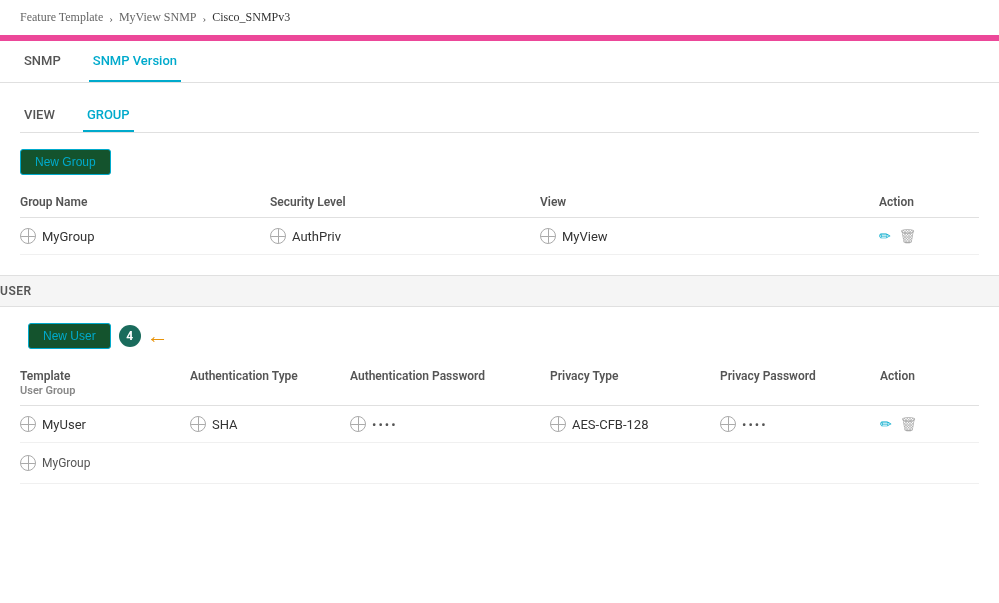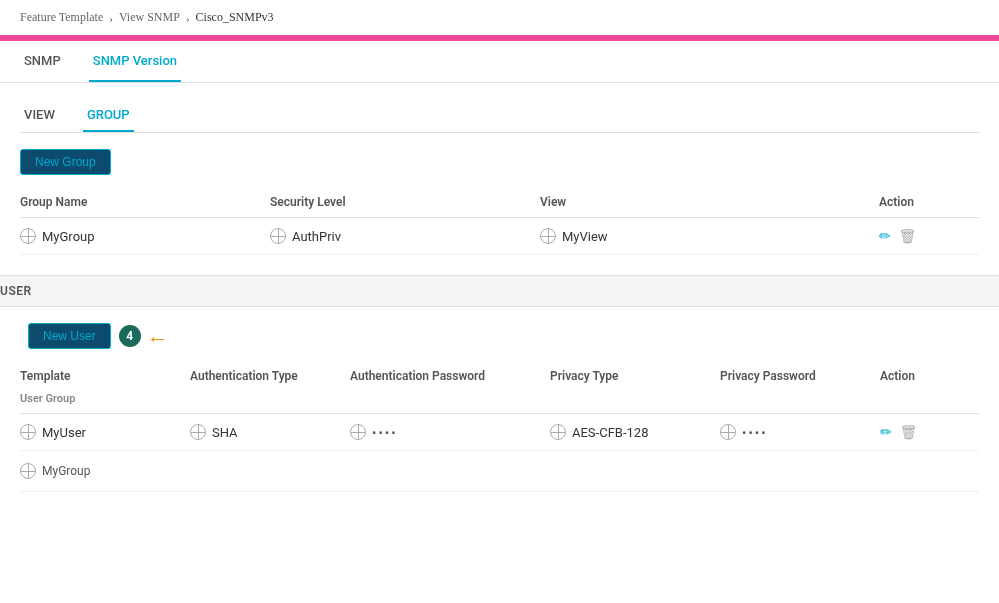--- a/index.html
+++ b/index.html
@@ -12,21 +12,21 @@
     .top-tabs { display: flex; gap: 24px; padding: 0 20px; border-bottom: 1px solid #e0e0e0; align-items: flex-end; }
     .top-tab { padding: 12px 4px; font-size: 13px; font-weight: 500; color: #555; cursor: pointer; border-bottom: 2px solid transparent; }
     .top-tab.active { color: #00aacc; border-bottom: 2px solid #00aacc; }
 
     .content { padding: 0 20px; }
 
     .sub-tabs { display: flex; gap: 24px; padding: 16px 0 0 0; border-bottom: 1px solid #e0e0e0; }
     .sub-tab { padding: 8px 4px; font-size: 13px; font-weight: 500; color: #555; cursor: pointer; border-bottom: 2px solid transparent; }
     .sub-tab.active { color: #00aacc; border-bottom: 2px solid #00aacc; }
 
-    .btn-outline { border: 1px solid #00aacc; color: #00aacc; background: #0c4a6e; padding: 5px 14px; border-radius: 3px; cursor: pointer; font-size: 12px; }
+    .btn-outline { border: 1px solid #00aacc; color: #00aacc; background: #14532d; padding: 5px 14px; border-radius: 3px; cursor: pointer; font-size: 12px; }
 
     .section-actions { padding: 16px 0 12px; }
 
     .table-header { display: grid; padding: 8px 0; border-bottom: 1px solid #e0e0e0; color: #555; font-size: 12px; font-weight: 600; }
     .group-table-header { grid-template-columns: 250px 270px 1fr 100px; }
     .table-row { display: grid; padding: 10px 0; border-bottom: 1px solid #f0f0f0; align-items: center; }
     .group-table-row { grid-template-columns: 250px 270px 1fr 100px; }
 
     .cell-with-icon { display: flex; align-items: center; gap: 6px; }
     .globe-icon { width: 16px; height: 16px; border: 1.5px solid #aaa; border-radius: 50%; display: inline-flex; align-items: center; justify-content: center; flex-shrink: 0; position: relative; overflow: hidden; }
@@ -35,37 +35,37 @@
 
     .section-divider { background: #f5f5f5; border-top: 1px solid #e0e0e0; border-bottom: 1px solid #e0e0e0; padding: 8px 20px; font-size: 12px; font-weight: 600; color: #555; margin: 20px -20px 0; letter-spacing: 0.5px; }
 
     .action-icons { display: flex; gap: 8px; align-items: center; }
     .edit-icon { color: #00aacc; cursor: pointer; font-size: 14px; }
     .delete-icon { color: #aaa; cursor: pointer; font-size: 14px; }
 
     .user-section { padding: 0 20px; }
     .user-table-header { grid-template-columns: 170px 160px 200px 170px 160px 80px; }
     .user-table-row { grid-template-columns: 170px 160px 200px 170px 160px 80px; }
-    .sub-label { font-size: 11px; color: #888; margin-top: 9px; }
+    .sub-label { font-size: 11px; color: #888; margin-top: 1px; }
 
     .new-user-area { padding: 16px 8px 12px; position: relative; display: flex; align-items: center; }
     .arrow-badge { display: flex; align-items: center; gap: 4px; margin-left: 8px; }
     .badge-num { width: 22px; height: 22px; background: #1a6b5c; color: #fff; border-radius: 50%; display: flex; align-items: center; justify-content: center; font-size: 12px; font-weight: 700; }
     .arrow-icon { color: #e8930a; font-size: 18px; display: flex; align-items: center; }
 
     .dots { letter-spacing: 2px; color: #555; }
     .group-sub { color: #555; font-size: 12px; padding: 6px 0 6px 0; display: flex; align-items: center; gap: 6px; }
   </style>
 </head>
 <body>
 
 <div class="breadcrumb">
   <span>Feature Template</span>
   <span class="breadcrumb-sep">›</span>
-  <span>View SNMP</span>
+  <span>MyView SNMP</span>
   <span class="breadcrumb-sep">›</span>
   <span style="color:#333;">Cisco_SNMPv3</span>
 </div>
 
 <div class="top-tabs">
   <div class="top-tab">SNMP</div>
   <div class="top-tab active">SNMP Version</div>
 </div>
 
 <div class="content">

